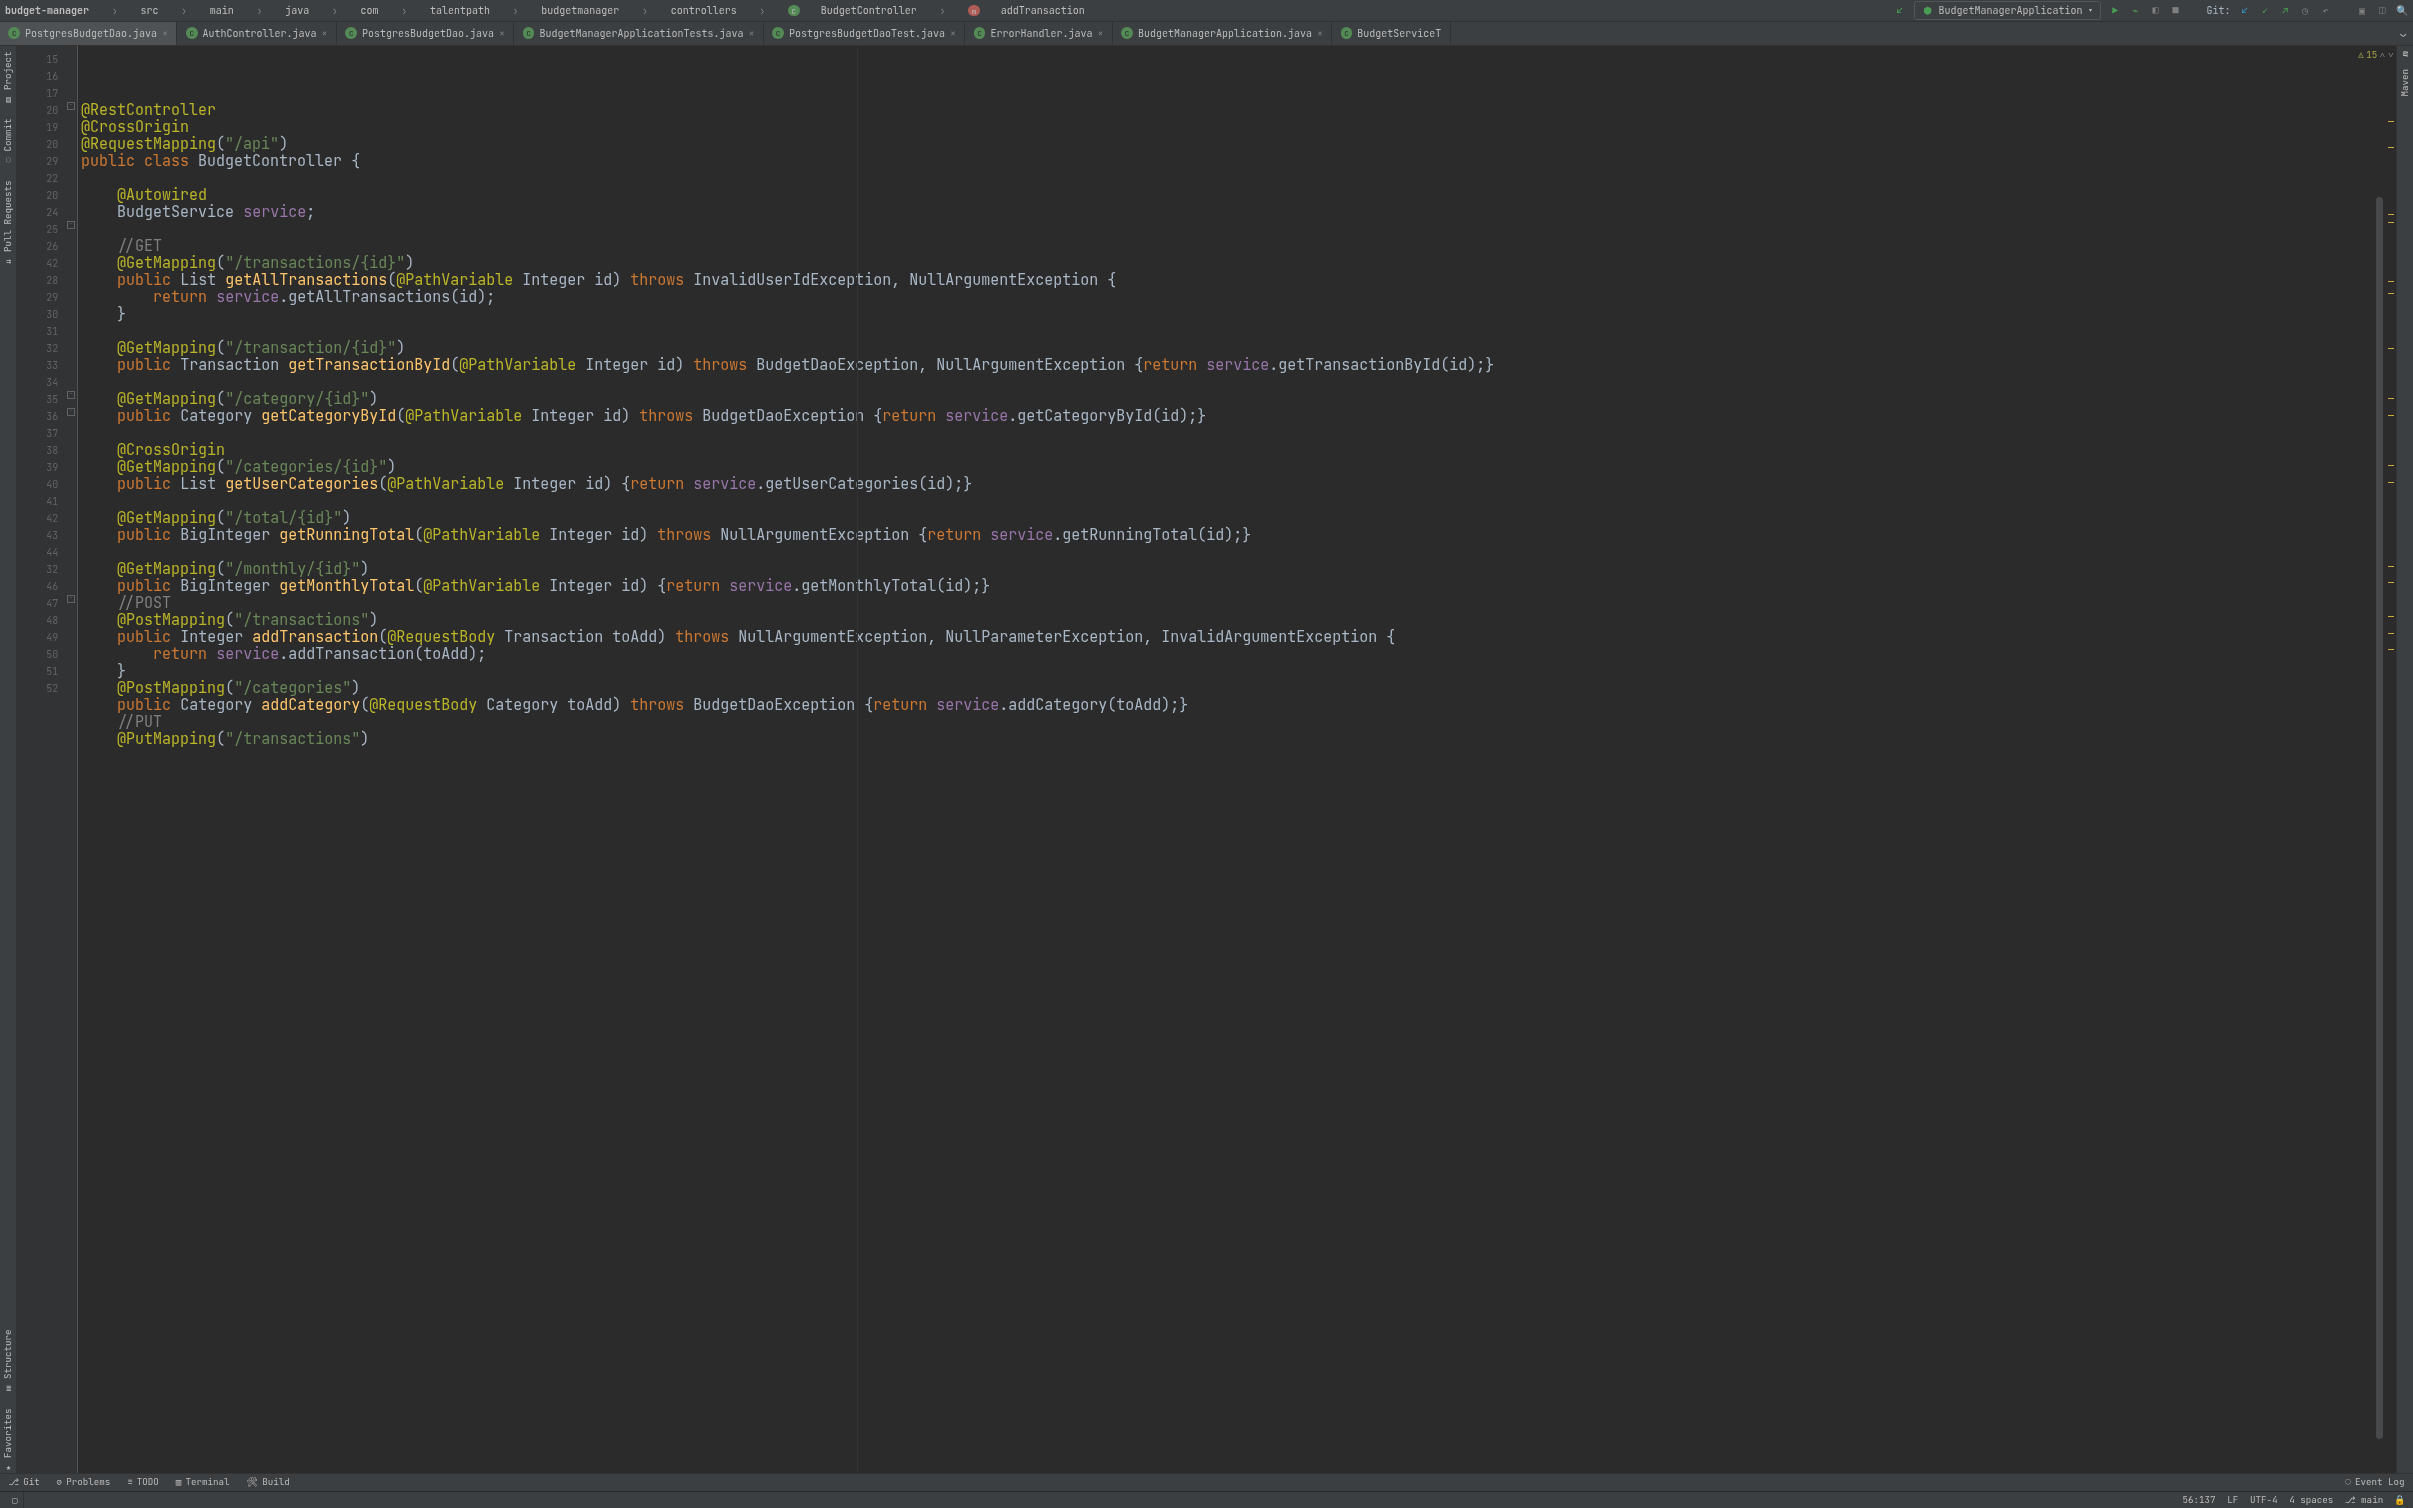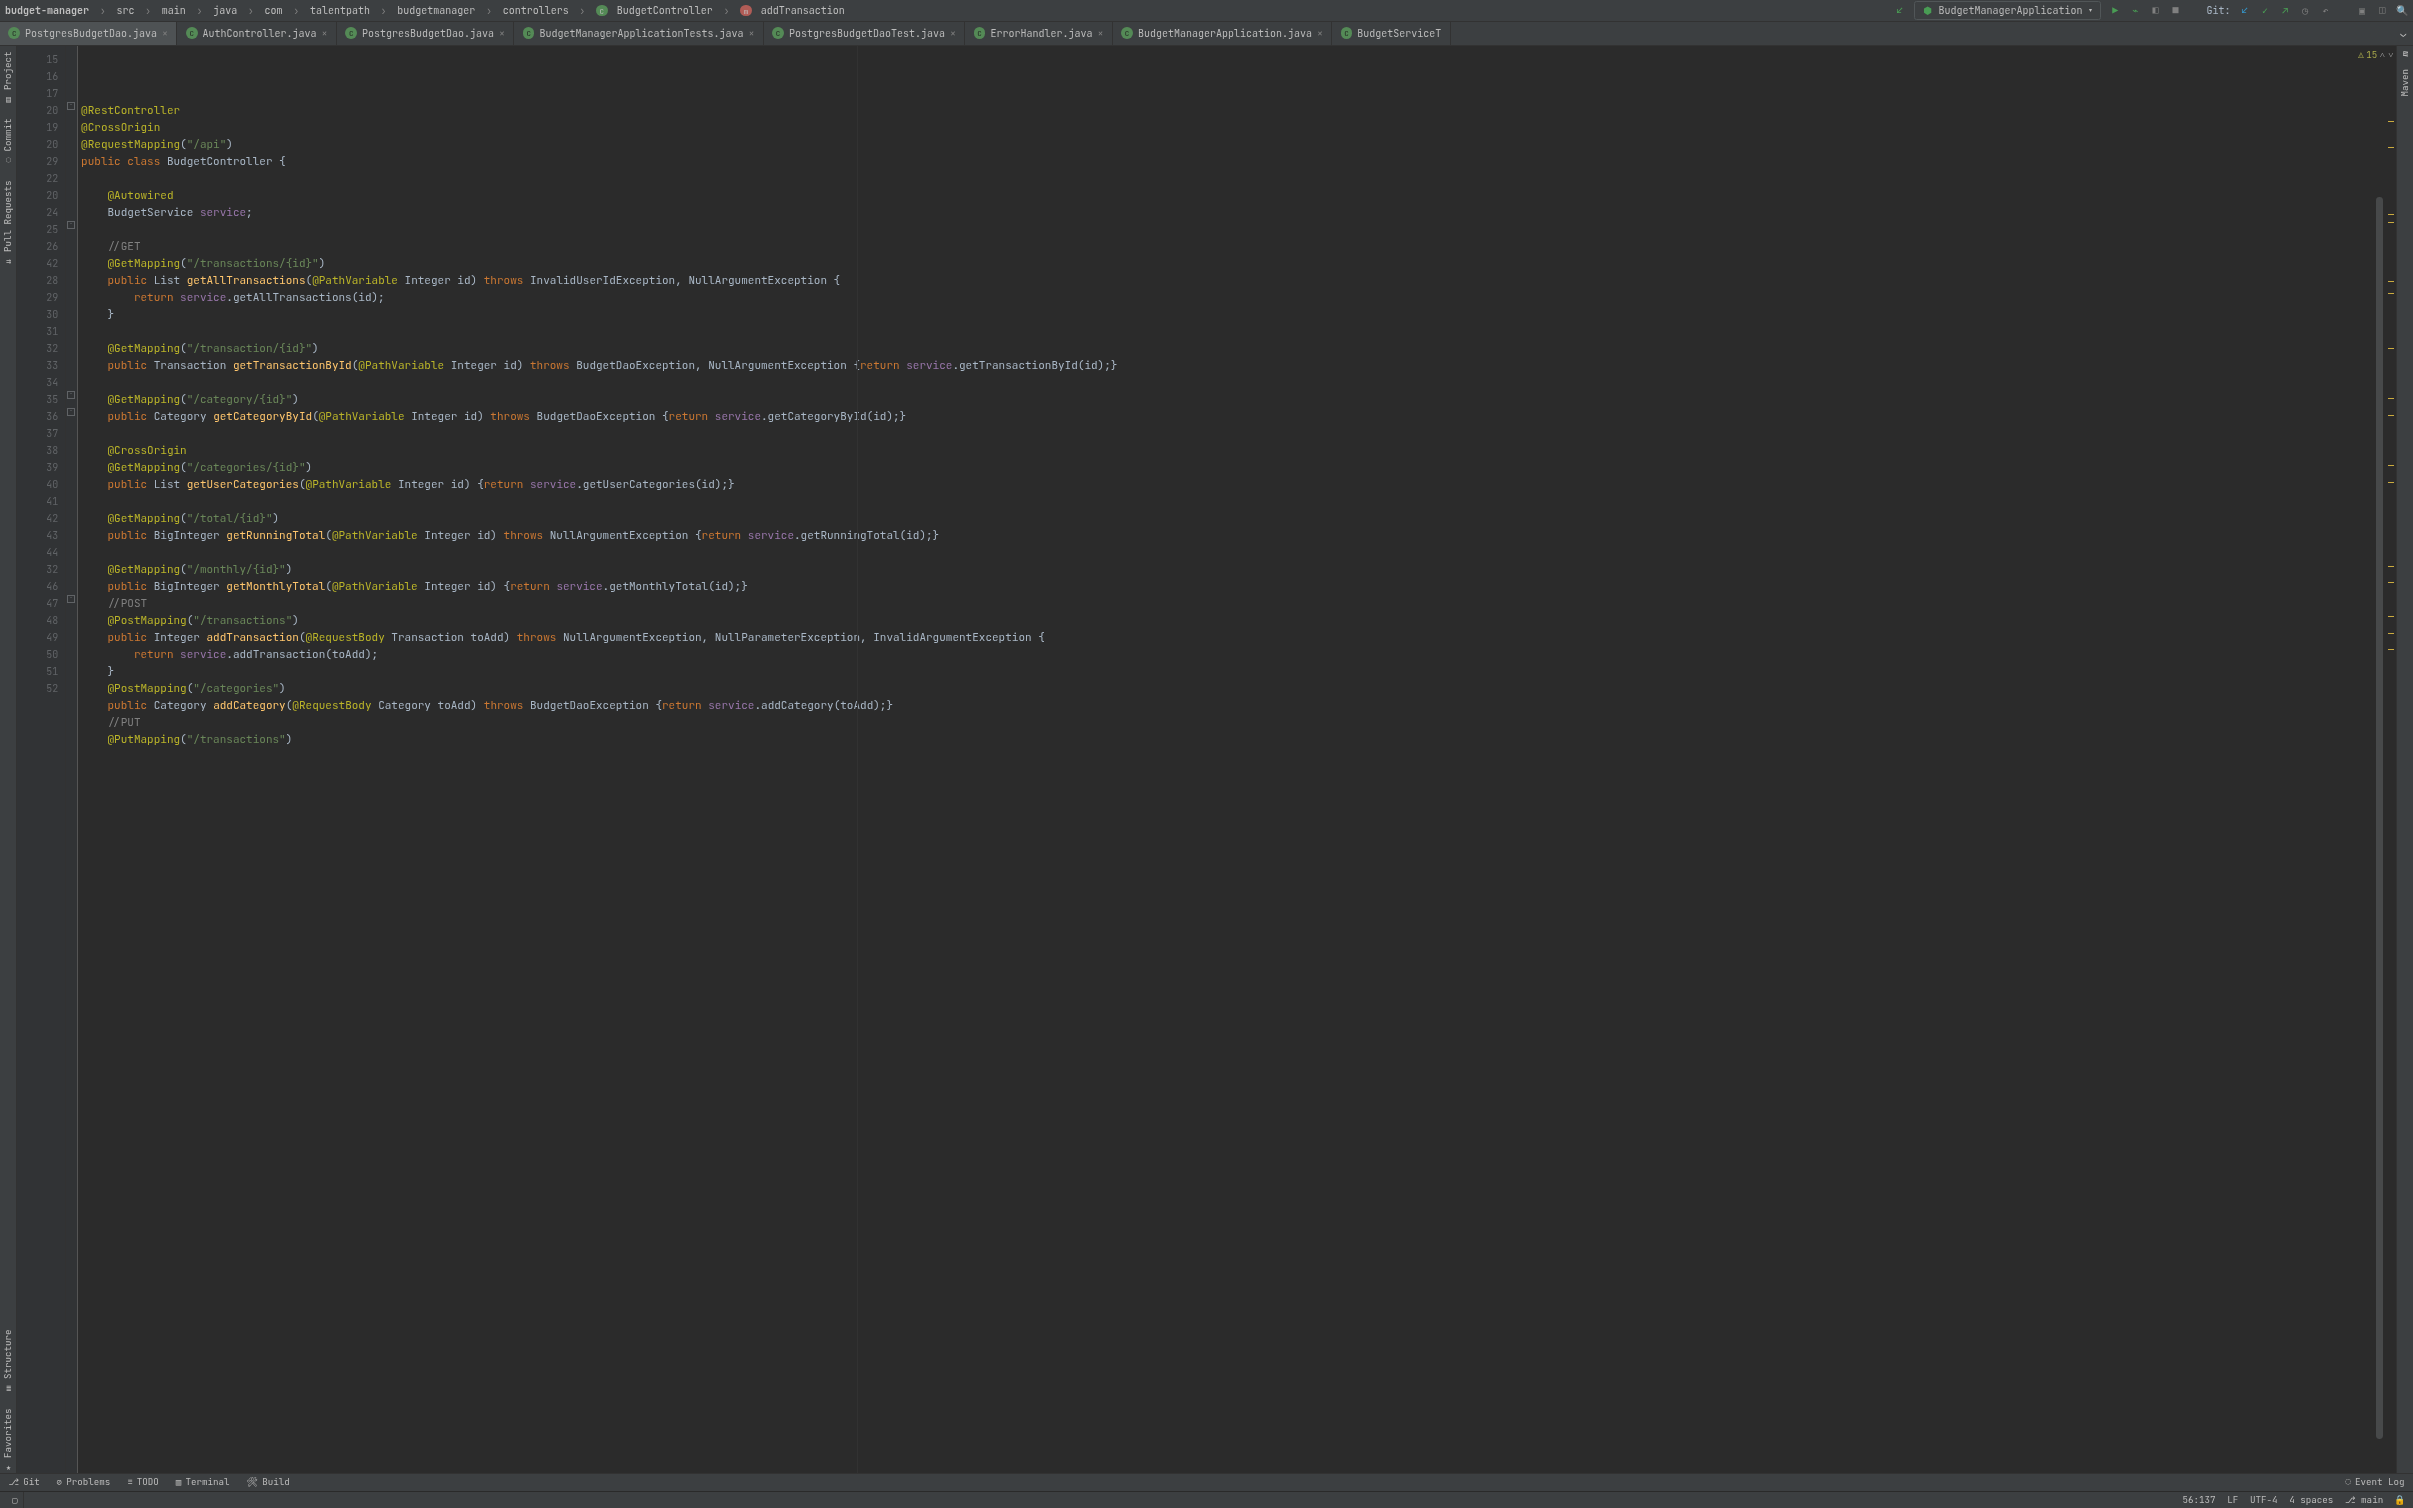--- a/index.html
+++ b/index.html
@@ -25,21 +25,21 @@
     --num:#808080;
     --mark-yellow:#CBAB3F;
     --link:#287bde;
     --white:#a9b7c6;
   }
   *{box-sizing:border-box;font-family:"JetBrains Mono","Menlo","Consolas",monospace}
   html,body{margin:0;height:100%;background:var(--bg);color:var(--txt);font-size:11px;overflow:hidden}
   .root{display:flex;flex-direction:column;height:100%}
   
   .navbar{display:flex;align-items:center;height:22px;background:var(--bg2);padding:0 5px;font-size:10px;border-bottom:0.8px solid #323232}
-  .crumbs{display:flex;align-items:center;gap:9px;flex:0 0 auto}
+  .crumbs{display:flex;align-items:center;gap:21px;flex:0 0 auto}
   .crumbs span{color:#bfbfbf}
   .crumbs .sep{color:#808080;margin:0 1.7px}
   .crumbs .ico{width:11.7px;height:11.7px;display:inline-flex;align-items:center;justify-content:center;border-radius:5.9px;font-size:7.5px}
   .ico-c{background:#548a56;color:#1e1e1e}
   .ico-m{background:#b05c56;color:#1e1e1e}
   .nav-right{margin-left:auto;display:flex;align-items:center;gap:8.4px}
   .runcfg{display:flex;align-items:center;gap:5px;background:#3c3f41;border:0.8px solid var(--border);border-radius:2.5px;padding:1.7px 6.7px;color:#bbb}
   .i{width:11.7px;height:11.7px;display:inline-flex;align-items:center;justify-content:center}
   .green-i{color:#499c54}
   .grey-i{color:#808080}
@@ -55,21 +55,21 @@
   
   .main{flex:1;display:flex;min-height:0}
   .left-rail{width:17px;background:var(--bg2);display:flex;flex-direction:column;align-items:center;padding-top:5px;gap:13.4px;border-right:0.8px solid #323232}
   .rail-item{writing-mode:vertical-rl;transform:rotate(180deg);font-size:9.2px;color:#bbb;display:flex;align-items:center;gap:3.4px}
   .rail-item .ri-ico{writing-mode:horizontal-tb;transform:rotate(180deg);font-size:8.4px}
   .right-rail{width:17px;background:var(--bg2);display:flex;flex-direction:column;align-items:center;padding-top:5px;gap:13.4px;border-left:0.8px solid #323232}
   .editor-wrap{flex:1;display:flex;min-width:0;position:relative}
   .gutter{width:49px;background:var(--bg3);text-align:right;padding:5px 6.7px 5px 0;color:#606366;font-size:10px;line-height:17px;border-right:0.8px solid #323232;flex-shrink:0}
   .fold-col{width:11.7px;background:var(--bg3);border-right:0.8px solid #555;flex-shrink:0;position:relative}
   .fold-col .fmark{position:absolute;left:0.8px;width:8.4px;height:8.4px;border:0.8px solid #606366;font-size:6.7px;color:#606366;display:flex;align-items:center;justify-content:center;line-height:1}
-  .code{flex:1;background:var(--bg);padding:5px 0 5px 3.4px;font-size:11px;line-height:17px;white-space:pre;overflow:hidden;position:relative}
+  .code{flex:1;background:var(--bg);padding:5px 0 5px 3.4px;font-size:15px;line-height:17px;white-space:pre;overflow:hidden;position:relative}
   .code .ln{height:17px}
   .hl-line{border-right:0.8px solid #323232;position:absolute;left:779px;top:0;bottom:0;width:0}
   .kw{color:var(--orange)}
   .ann{color:var(--yellow)}
   .str{color:var(--green)}
   .cm{color:var(--comment)}
   .mth{color:var(--method)}
   .typ{color:var(--white)}
   .var{color:var(--olive)}
   .mark-strip{width:11.7px;background:var(--bg);position:relative;flex-shrink:0}

